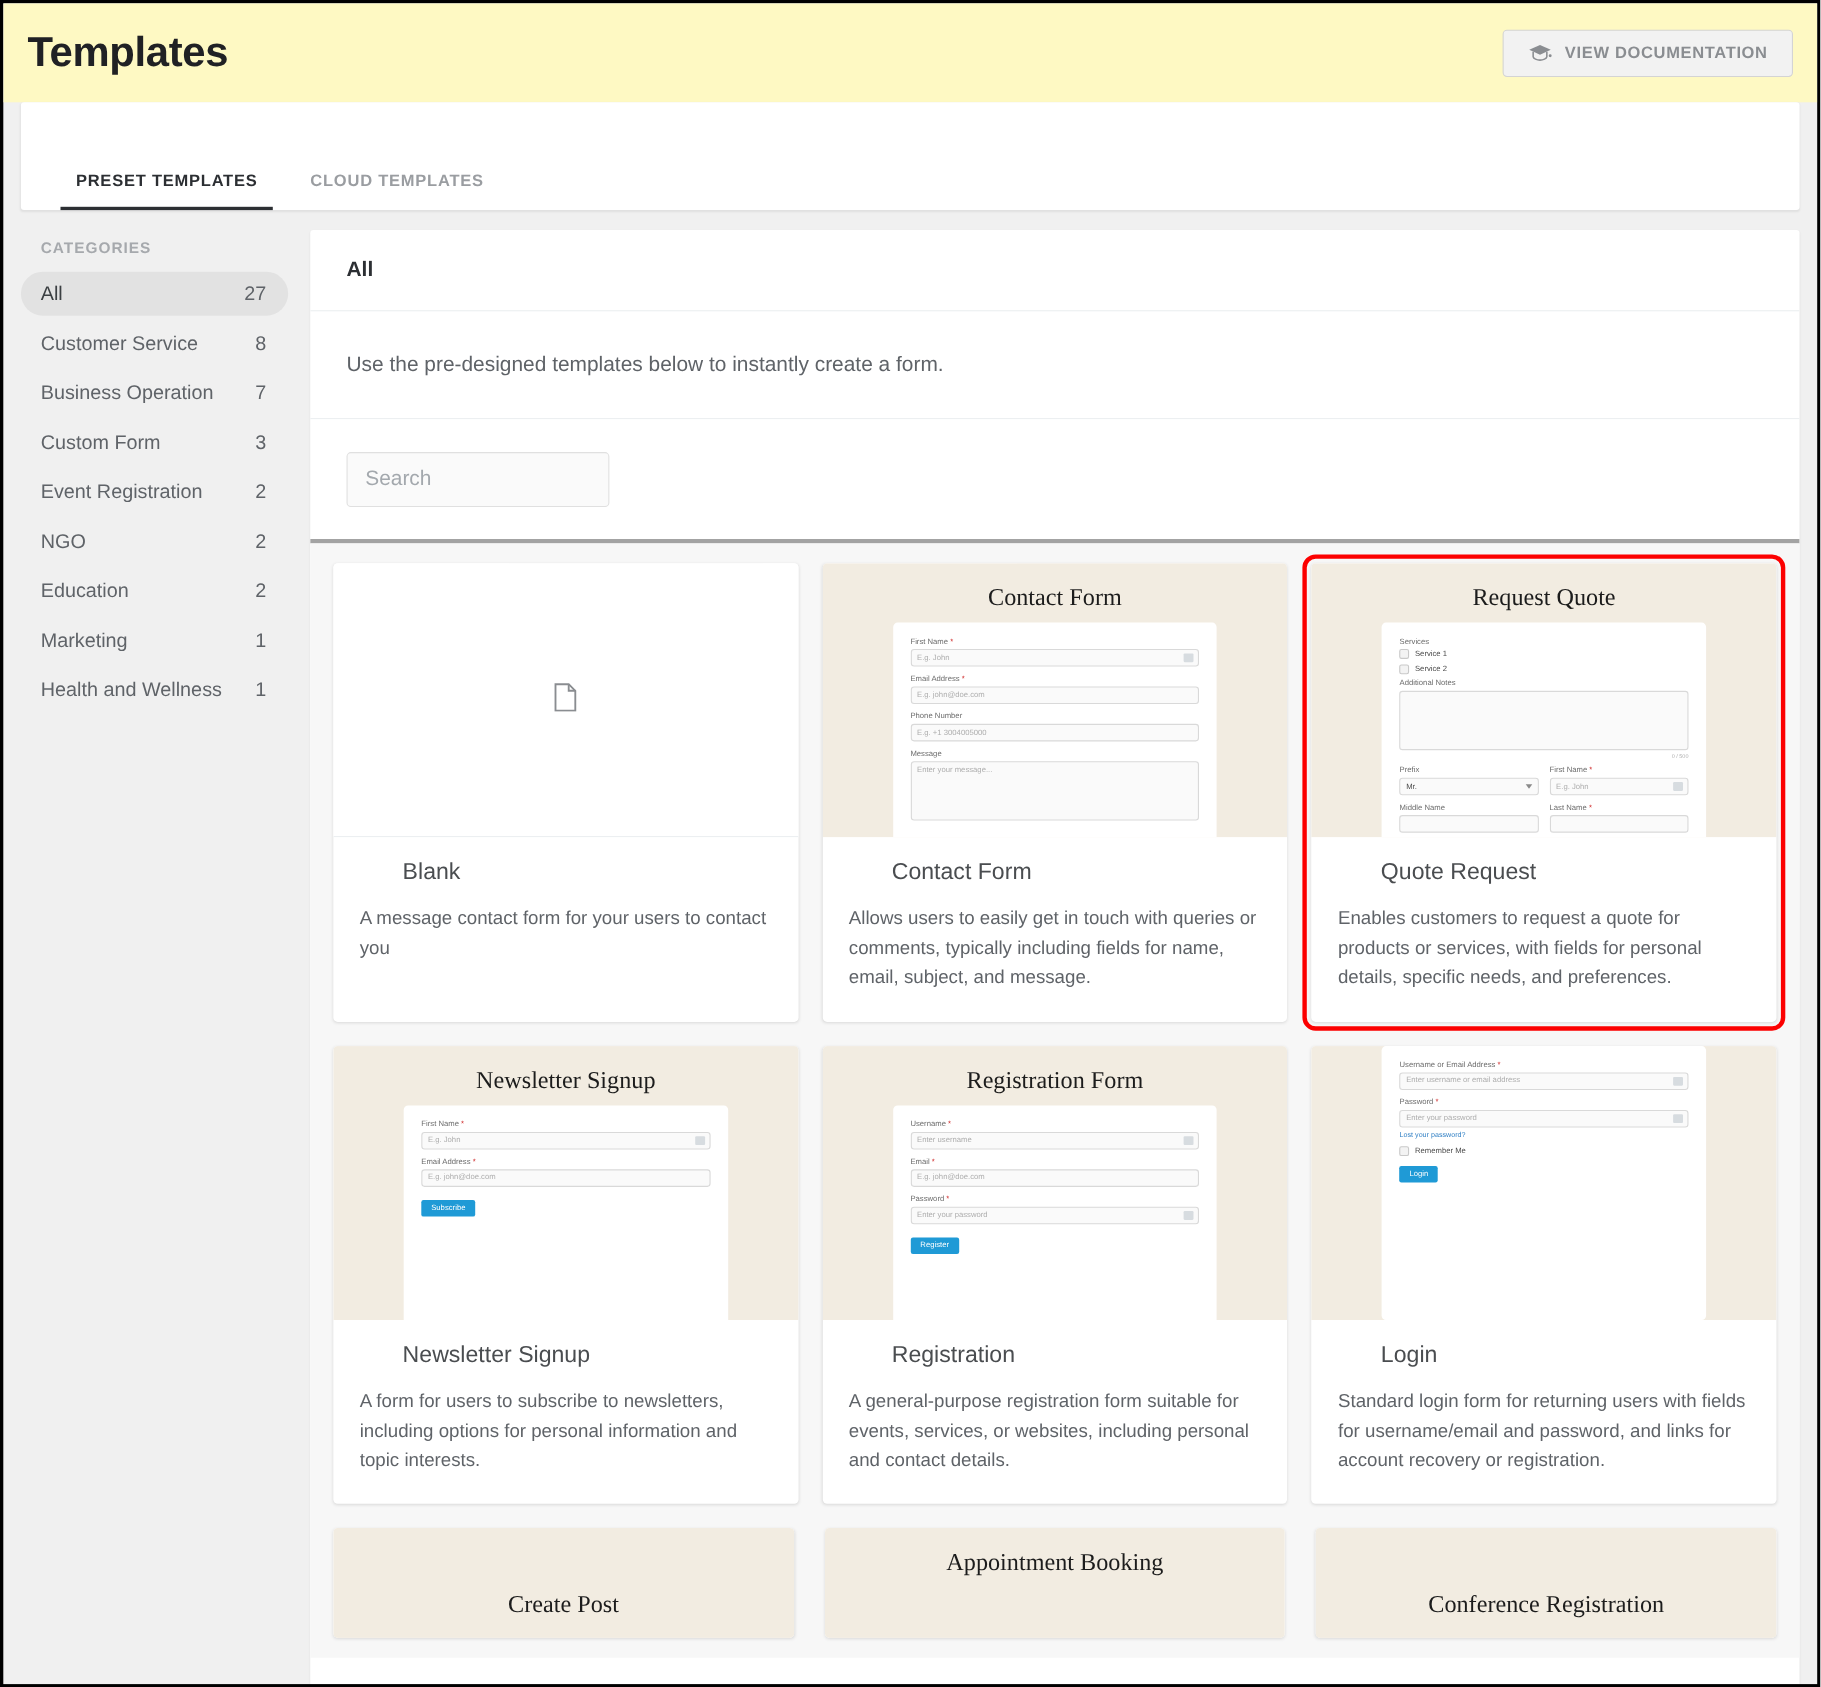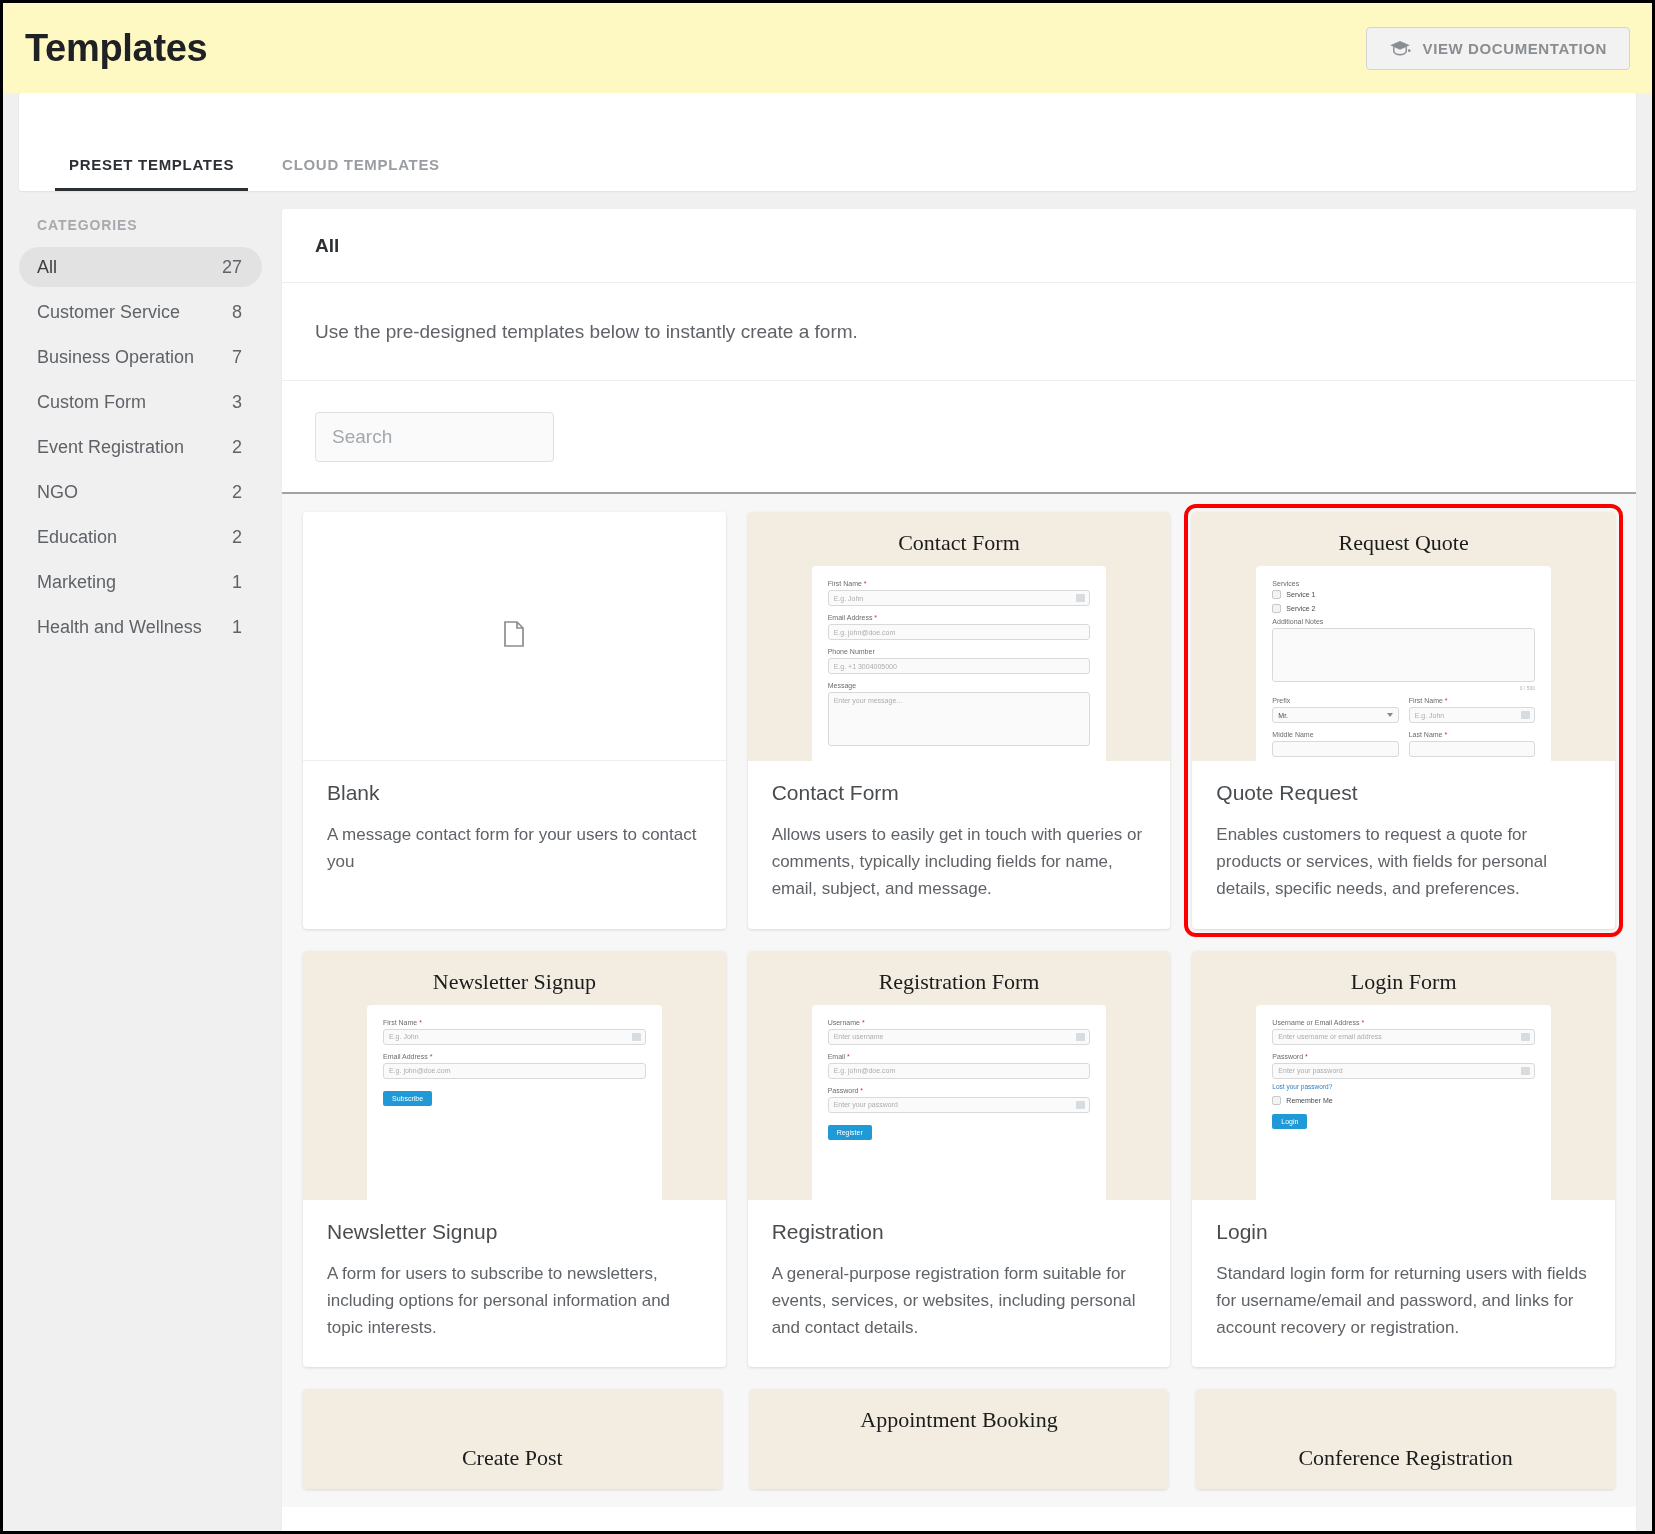--- a/index.html
+++ b/index.html
@@ -101,21 +101,21 @@
     padding-left: 33px; border-bottom: 1px solid #eceff1;
     font-size: 19px; font-weight: bold; color: #2c2f33;
   }
   .main-desc {
     height: 98px; display: flex; align-items: center;
     padding-left: 33px; border-bottom: 1px solid #eceff1;
     font-size: 19px; color: #5f6368;
   }
   .search-row {
     height: 113px; display: flex; align-items: center;
-    padding-left: 33px; border-bottom: 2px solid #a3a3a3;
+    padding-left: 33px; border-bottom: 4px solid #a3a3a3;
   }
   .search-input {
     width: 239px; height: 50px;
     border: 1px solid #e0e0e0; border-radius: 4px;
     background: #fafafa;
     padding: 0 16px; font-size: 19px; color: #9aa0a6;
     font-family: "Liberation Sans", sans-serif;
     outline: none;
   }
   .search-input::placeholder { color: #a3a8ad; }
@@ -185,21 +185,21 @@
   .mf-select {
     height: 16px; border: 1px solid #d9d9d9; border-radius: 3px;
     background: #fafafa; font-size: 7px; color: #4a4a4a;
     display: flex; align-items: center; justify-content: space-between;
     padding: 0 5px; margin-bottom: 8px;
   }
   .caret { width:0;height:0;border-left:3px solid transparent;border-right:3px solid transparent;border-top:4px solid #8a8a8a; }
   .doc-glyph { width: 22px; height: 26px; }
 
   .card-body { padding: 20px 24px 26px 24px; }
-  .card-title { font-size: 21px; color: #4a4d50; margin-bottom: 16px; }
+  .card-title { font-size: 21px; color: #4a4d50; margin-bottom: 16px; margin-left: 39px; }
   .card-desc { font-size: 17px; line-height: 1.6; color: #5f6368; }
 
   
   .partial-row {
     display: grid; grid-template-columns: repeat(3, 1fr);
     gap: 28px; margin-top: 22px;
   }
   .partial-card {
     background: #fff; border-radius: 4px;
     box-shadow: 0 1px 3px rgba(0,0,0,0.12);
@@ -431,21 +431,20 @@
                     </div>
                   </div><div class="mf-btn">Register</div></div>
               </div>
               <div class="card-body">
                 <div class="card-title">Registration</div>
                 <div class="card-desc">A general-purpose registration form suitable for events, services, or websites, including personal and contact details.</div>
               </div>
             </div>
             <div class="card">
               <div class="card-preview">
-                <div class="preview-title">Login Form</div>
                 <div class="mini-form"><div>
                     <div class="mf-label"><span>Username or Email Address</span><span class="mf-req"> *</span></div>
                     <div class="mf-input">
                       <span>Enter username or email address</span>
                       <span class="kb"></span>
                     </div>
                   </div><div>
                     <div class="mf-label"><span>Password</span><span class="mf-req"> *</span></div>
                     <div class="mf-input">
                       <span>Enter your password</span>

